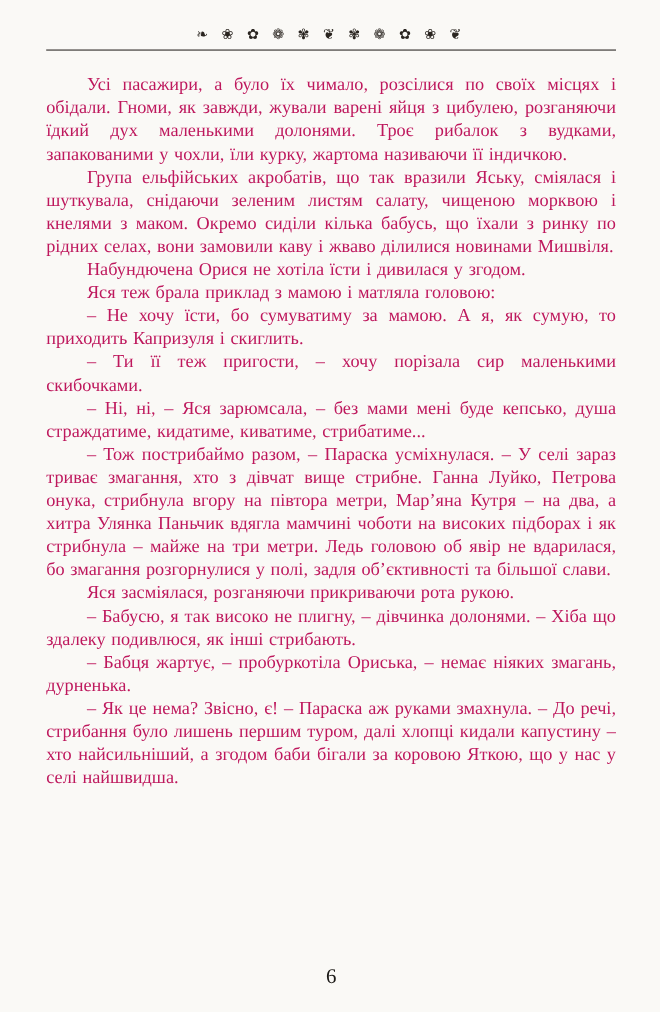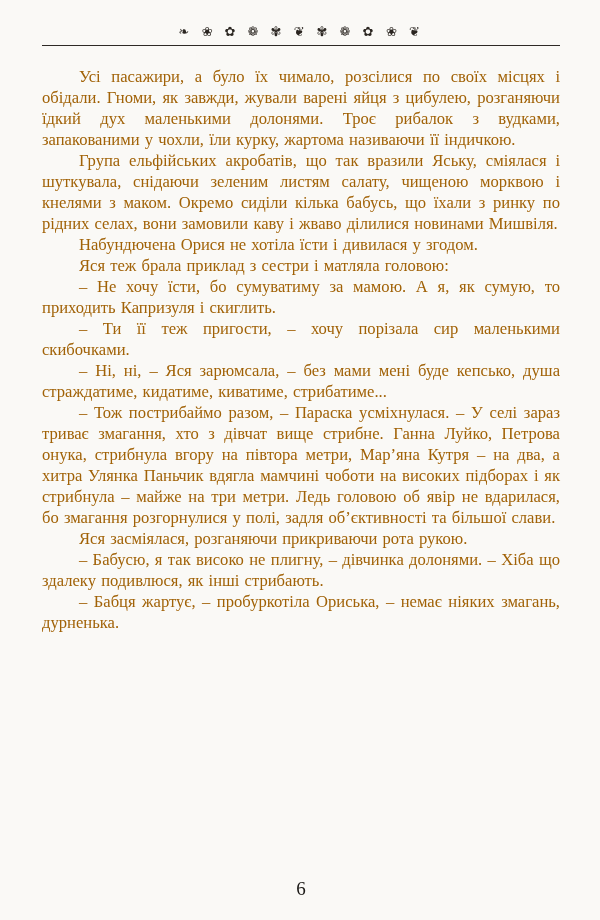--- a/index.html
+++ b/index.html
@@ -43,21 +43,21 @@
       flex: 0 0 auto;
       margin-top: 12px;
     }
     .text-block p {
       margin: 0;
       font-size: 16.6px;
       line-height: 21px;
       text-align: justify;
       text-indent: 37px;
       word-spacing: 1px;
-      color: #a16207;
+      color: #be185d;
     }
     .page-footer {
       margin-top: auto;
       padding-bottom: 20px;
       text-align: center;
     }
     .page-number {
       font-size: 19px;
       color: #1c1a17;
     }
@@ -69,27 +69,28 @@
 
   <header class="page-header">
     <div class="ornament">❧ ❀ ✿ ❁ ✾ ❦ ✾ ❁ ✿ ❀ ❦</div>
     <hr class="header-rule">
   </header>
 
   <main class="text-block">
     <p>Усі пасажири, а було їх чимало, розсілися по своїх місцях і обідали. Гноми, як завжди, жували варені яйця з цибулею, розганяючи їдкий дух маленькими долонями. Троє рибалок з вудками, запакованими у чохли, їли курку, жартома називаючи її індичкою.</p>
     <p>Група ельфійських акробатів, що так вразили Яську, сміялася і шуткувала, снідаючи зеленим листям салату, чищеною морквою і кнелями з маком. Окремо сиділи кілька бабусь, що їхали з ринку по рідних селах, вони замовили каву і жваво ділилися новинами Мишвіля.</p>
     <p>Набундючена Орися не хотіла їсти і дивилася у згодом.</p>
-    <p>Яся теж брала приклад з сестри і матляла головою:</p>
+    <p>Яся теж брала приклад з мамою і матляла головою:</p>
     <p>– Не хочу їсти, бо сумуватиму за мамою. А я, як сумую, то приходить Капризуля і скиглить.</p>
     <p>– Ти її теж пригости, – хочу порізала сир маленькими скибочками.</p>
     <p>– Ні, ні, – Яся зарюмсала, – без мами мені буде кепсько, душа страждатиме, кидатиме, киватиме, стрибатиме...</p>
     <p>– Тож пострибаймо разом, – Параска усміхнулася. – У селі зараз триває змагання, хто з дівчат вище стрибне. Ганна Луйко, Петрова онука, стрибнула вгору на півтора метри, Мар’яна Кутря – на два, а хитра Улянка Паньчик вдягла мамчині чоботи на високих підборах і як стрибнула – майже на три метри. Ледь головою об явір не вдарилася, бо змагання розгорнулися у полі, задля об’єктивності та більшої слави.</p>
     <p>Яся засміялася, розганяючи прикриваючи рота рукою.</p>
     <p>– Бабусю, я так високо не плигну, – дівчинка долонями. – Хіба що здалеку подивлюся, як інші стрибають.</p>
     <p>– Бабця жартує, – пробуркотіла Ориська, – немає ніяких змагань, дурненька.</p>
+    <p>– Як це нема? Звісно, є! – Параска аж руками змахнула. – До речі, стрибання було лишень першим туром, далі хлопці кидали капустину – хто найсильніший, а згодом баби бігали за коровою Яткою, що у нас у селі найшвидша.</p>
   </main>
 
   <footer class="page-footer">
     <div class="page-number">6</div>
   </footer>
 
 </div>
 
 </body></html>

